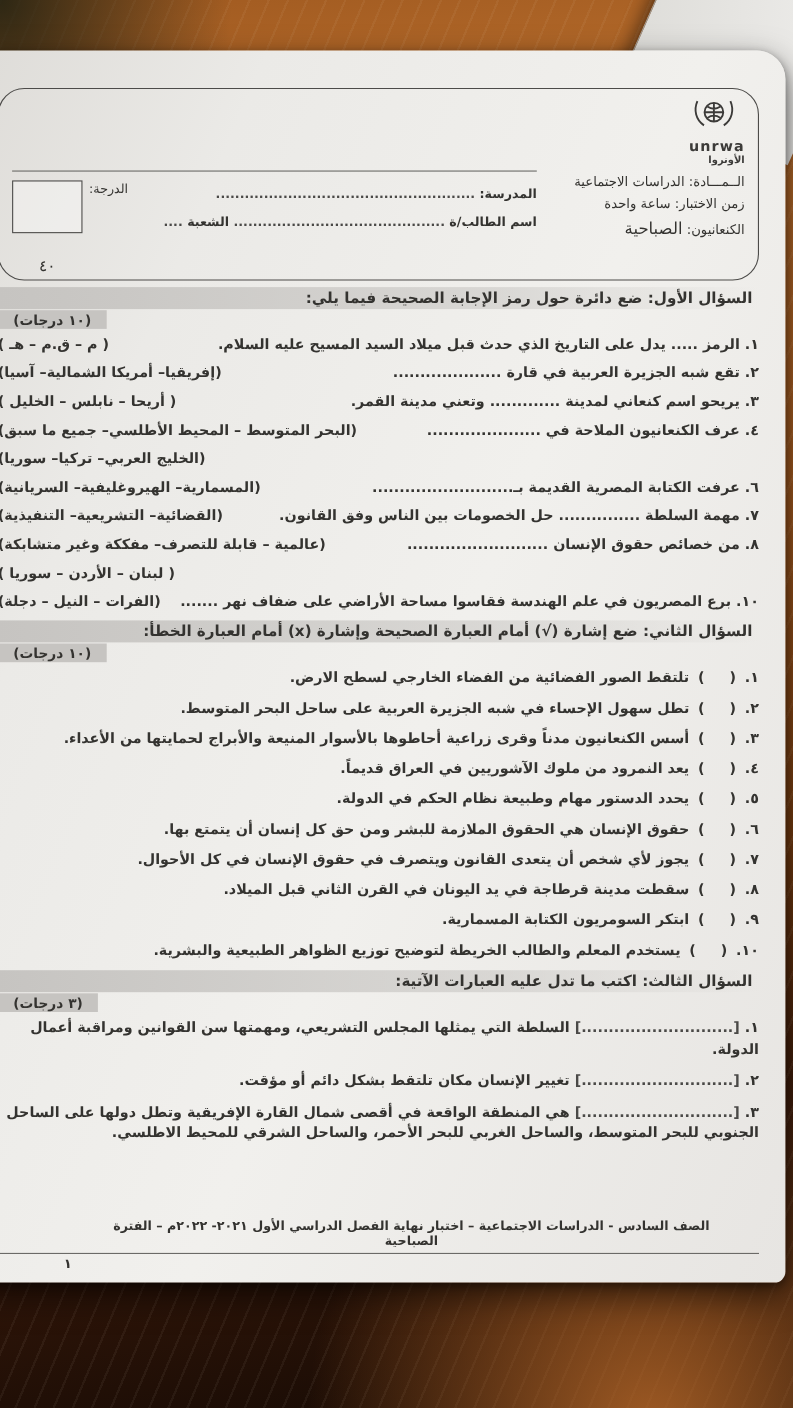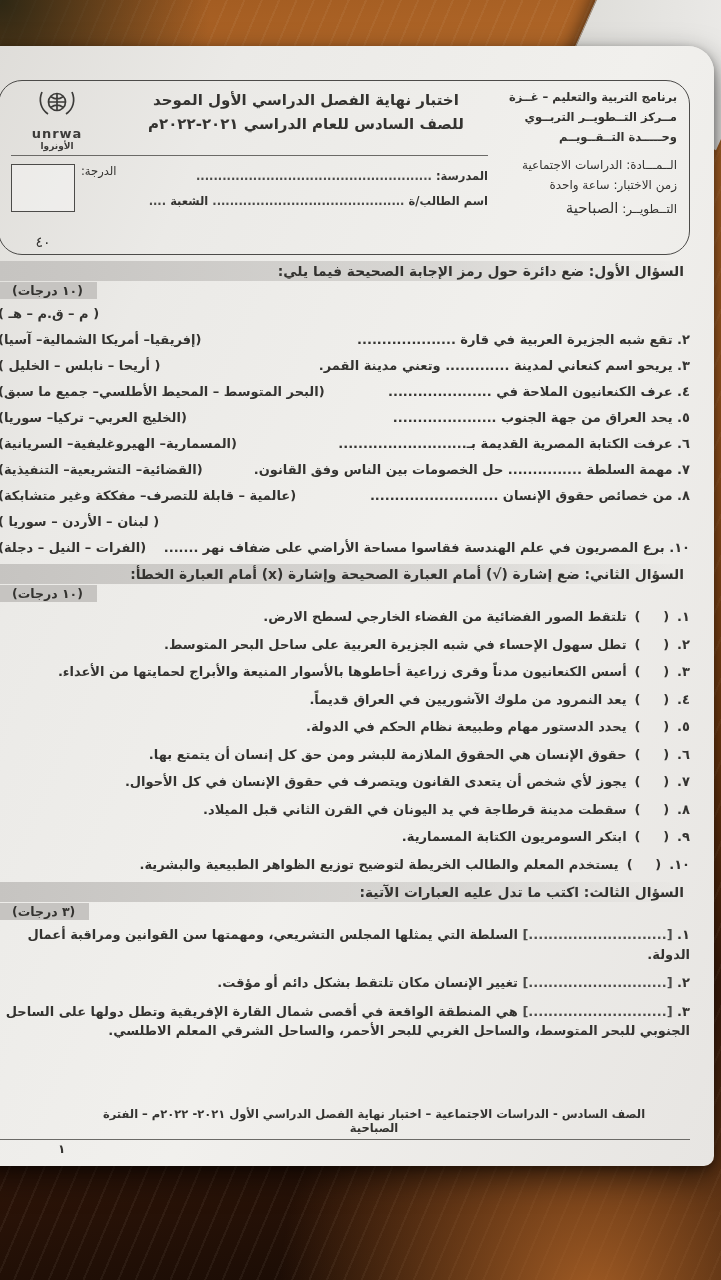--- a/index.html
+++ b/index.html
@@ -26,21 +26,21 @@
     box-shadow:0 12px 30px rgba(0,0,0,.55),0 3px 8px rgba(0,0,0,.35);
     color:#343330;}
   
   .header-box{border:1.6px solid #4c4b49;border-radius:24px;padding:6px 12px 4px;
     margin-bottom:6px;}
   .hdr-row1{display:flex;align-items:flex-start;gap:8px;}
   .program{font-size:11.5px;font-weight:700;line-height:1.75;white-space:nowrap;}
   .title-block{flex:1;text-align:center;font-weight:700;padding-top:4px;}
   .title-block .t1{font-size:15px;}
   .title-block .t2{font-size:15px;margin-top:6px;}
-  .logo{width:92px;text-align:center;color:#3c3b39;}
+  .logo{width:92px;color:#3c3b39;}
   .logo .logo-en{font-weight:700;font-size:13px;letter-spacing:1px;line-height:1;}
   .logo .logo-ar{font-size:9px;font-weight:700;margin-top:1px;}
   .hdr-row2{display:flex;gap:10px;margin-top:4px;}
   .exam-info{font-size:12px;font-weight:400;line-height:1.7;white-space:nowrap;margin-left:24px;}
   .exam-info .period{font-size:15px;}
   .hdr-left{flex:1;display:flex;gap:10px;border-top:1px solid #6b6a67;padding-top:8px;}
   .fill-lines{flex:1;font-size:11.5px;font-weight:700;line-height:2.2;overflow:hidden;white-space:nowrap;}
   .dots{letter-spacing:1px;color:#4a4947;}
   .grade{display:flex;align-items:flex-start;gap:6px;font-size:11.5px;font-weight:400;}
   .grade-stack{display:flex;flex-direction:column;align-items:center;gap:20px;}
@@ -77,29 +77,20 @@
   <div class="scrap">
     <svg width="26" height="30" viewBox="0 0 26 30">
       <path d="M5 22 C9 10,17 8,17 14 C17 20,8 22,10 13 C11 8,19 6,22 11" fill="none" stroke="#55534f" stroke-width="2"></path>
     </svg>
   </div>
 
   <div class="paper">
 
     <div class="header-box">
       <div class="hdr-row1">
-        <div class="program">
-          <div>برنامج التربية والتعليم – غــزة</div>
-          <div>مــركز التــطويــر التربــوي</div>
-          <div>وحـــــدة التــقــويــم</div>
-        </div>
-        <div class="title-block">
-          <div class="t1">اختبار نهاية الفصل الدراسي الأول الموحد</div>
-          <div class="t2">للصف السادس للعام الدراسي ٢٠٢١-٢٠٢٢م</div>
-        </div>
         <div class="logo">
           <svg width="56" height="36" viewBox="0 0 56 36">
             <g fill="none" stroke="#3c3b39" stroke-width="1.7">
               <circle cx="28" cy="15" r="8.5"></circle>
               <path d="M19.5 15h17 M28 6.5v17 M22 9.8c3.8 2.6 8.2 2.6 12 0 M22 20.2c3.8-2.6 8.2-2.6 12 0"></path>
               <path d="M13 5c-3.5 8-1.5 17 6 22 M43 5c3.5 8 1.5 17-6 22"></path>
             </g>
           </svg>
           <div class="logo-en">unrwa</div>
           <div class="logo-ar">الأونروا</div>
@@ -109,21 +100,21 @@
         <div class="exam-info">
           <div>
             <span>الــمـــادة:</span>
             <span>الدراسات الاجتماعية</span>
           </div>
           <div>
             <span>زمن الاختبار:</span>
             <span>ساعة واحدة</span>
           </div>
           <div>
-            <span>التــطويــر:</span>
+            <span>الكنعانيون:</span>
             <span class="period">الصباحية</span>
           </div>
         </div>
         <div class="hdr-left">
           <div class="fill-lines">
             <div>
               <span>المدرسة:</span>
               <span class="dots">......................................................</span>
             </div>
             <div>
@@ -144,40 +135,40 @@
       </div>
     </div>
 
     <div>
       <div class="sec-head">السؤال الأول: ضع دائرة حول رمز الإجابة الصحيحة فيما يلي:</div>
       <div class="sec-points-row">
         <span class="sec-points">(١٠ درجات)</span>
       </div>
       <div class="q-list">
   <div class="q-item mcq">
+    <span class="q-text"><span class="q-num">١.</span> <span>الرمز ..... يدل على التاريخ الذي حدث قبل ميلاد السيد المسيح عليه السلام.</span></span>
     <span class="q-options">( م – ق.م – هـ )</span>
   </div>
 
   <div class="q-item mcq">
     <span class="q-text"><span class="q-num">٢.</span> <span>تقع شبه الجزيرة العربية في قارة ....................</span></span>
     <span class="q-options">(إفريقيا– أمريكا الشمالية– آسيا)</span>
   </div>
 
   <div class="q-item mcq">
     <span class="q-text"><span class="q-num">٣.</span> <span>يريحو اسم كنعاني لمدينة ............. وتعني مدينة القمر.</span></span>
     <span class="q-options">( أريحا – نابلس – الخليل )</span>
   </div>
 
   <div class="q-item mcq">
     <span class="q-text"><span class="q-num">٤.</span> <span>عرف الكنعانيون الملاحة في .....................</span></span>
     <span class="q-options">(البحر المتوسط – المحيط الأطلسي– جميع ما سبق)</span>
   </div>
 
   <div class="q-item mcq">
-    <span class="q-text"><span class="q-num">٥.</span> <span>يحد العراق من جهة الجنوب .....................</span></span>
     <span class="q-options">(الخليج العربي– تركيا– سوريا)</span>
   </div>
 
   <div class="q-item mcq">
     <span class="q-text"><span class="q-num">٦.</span> <span>عرفت الكتابة المصرية القديمة بـ..........................</span></span>
     <span class="q-options">(المسمارية– الهيروغليفية– السريانية)</span>
   </div>
 
   <div class="q-item mcq">
     <span class="q-text"><span class="q-num">٧.</span> <span>مهمة السلطة ............... حل الخصومات بين الناس وفق القانون.</span></span>
@@ -282,21 +273,21 @@
 
   <div class="q-item def">
     <span class="q-num">٢.</span>
     <span class="bracket">[............................]</span>
     <span>تغيير الإنسان مكان تلتقط بشكل دائم أو مؤقت.</span>
   </div>
 
   <div class="q-item def">
     <span class="q-num">٣.</span>
     <span class="bracket">[............................]</span>
-    <span>هي المنطقة الواقعة في أقصى شمال القارة الإفريقية وتطل دولها على الساحل الجنوبي للبحر المتوسط، والساحل الغربي للبحر الأحمر، والساحل الشرقي المعلم الاطلسي.</span>
+    <span>هي المنطقة الواقعة في أقصى شمال القارة الإفريقية وتطل دولها على الساحل الجنوبي للبحر المتوسط، والساحل الغربي للبحر الأحمر، والساحل الشرقي للمحيط الاطلسي.</span>
   </div>
 </div>
     </div>
 
     <div class="footer">
       <div class="footer-text">الصف السادس - الدراسات الاجتماعية – اختبار نهاية الفصل الدراسي الأول ٢٠٢١- ٢٠٢٢م – الفترة الصباحية</div>
       <div class="page-num">١</div>
     </div>
 
   </div>

